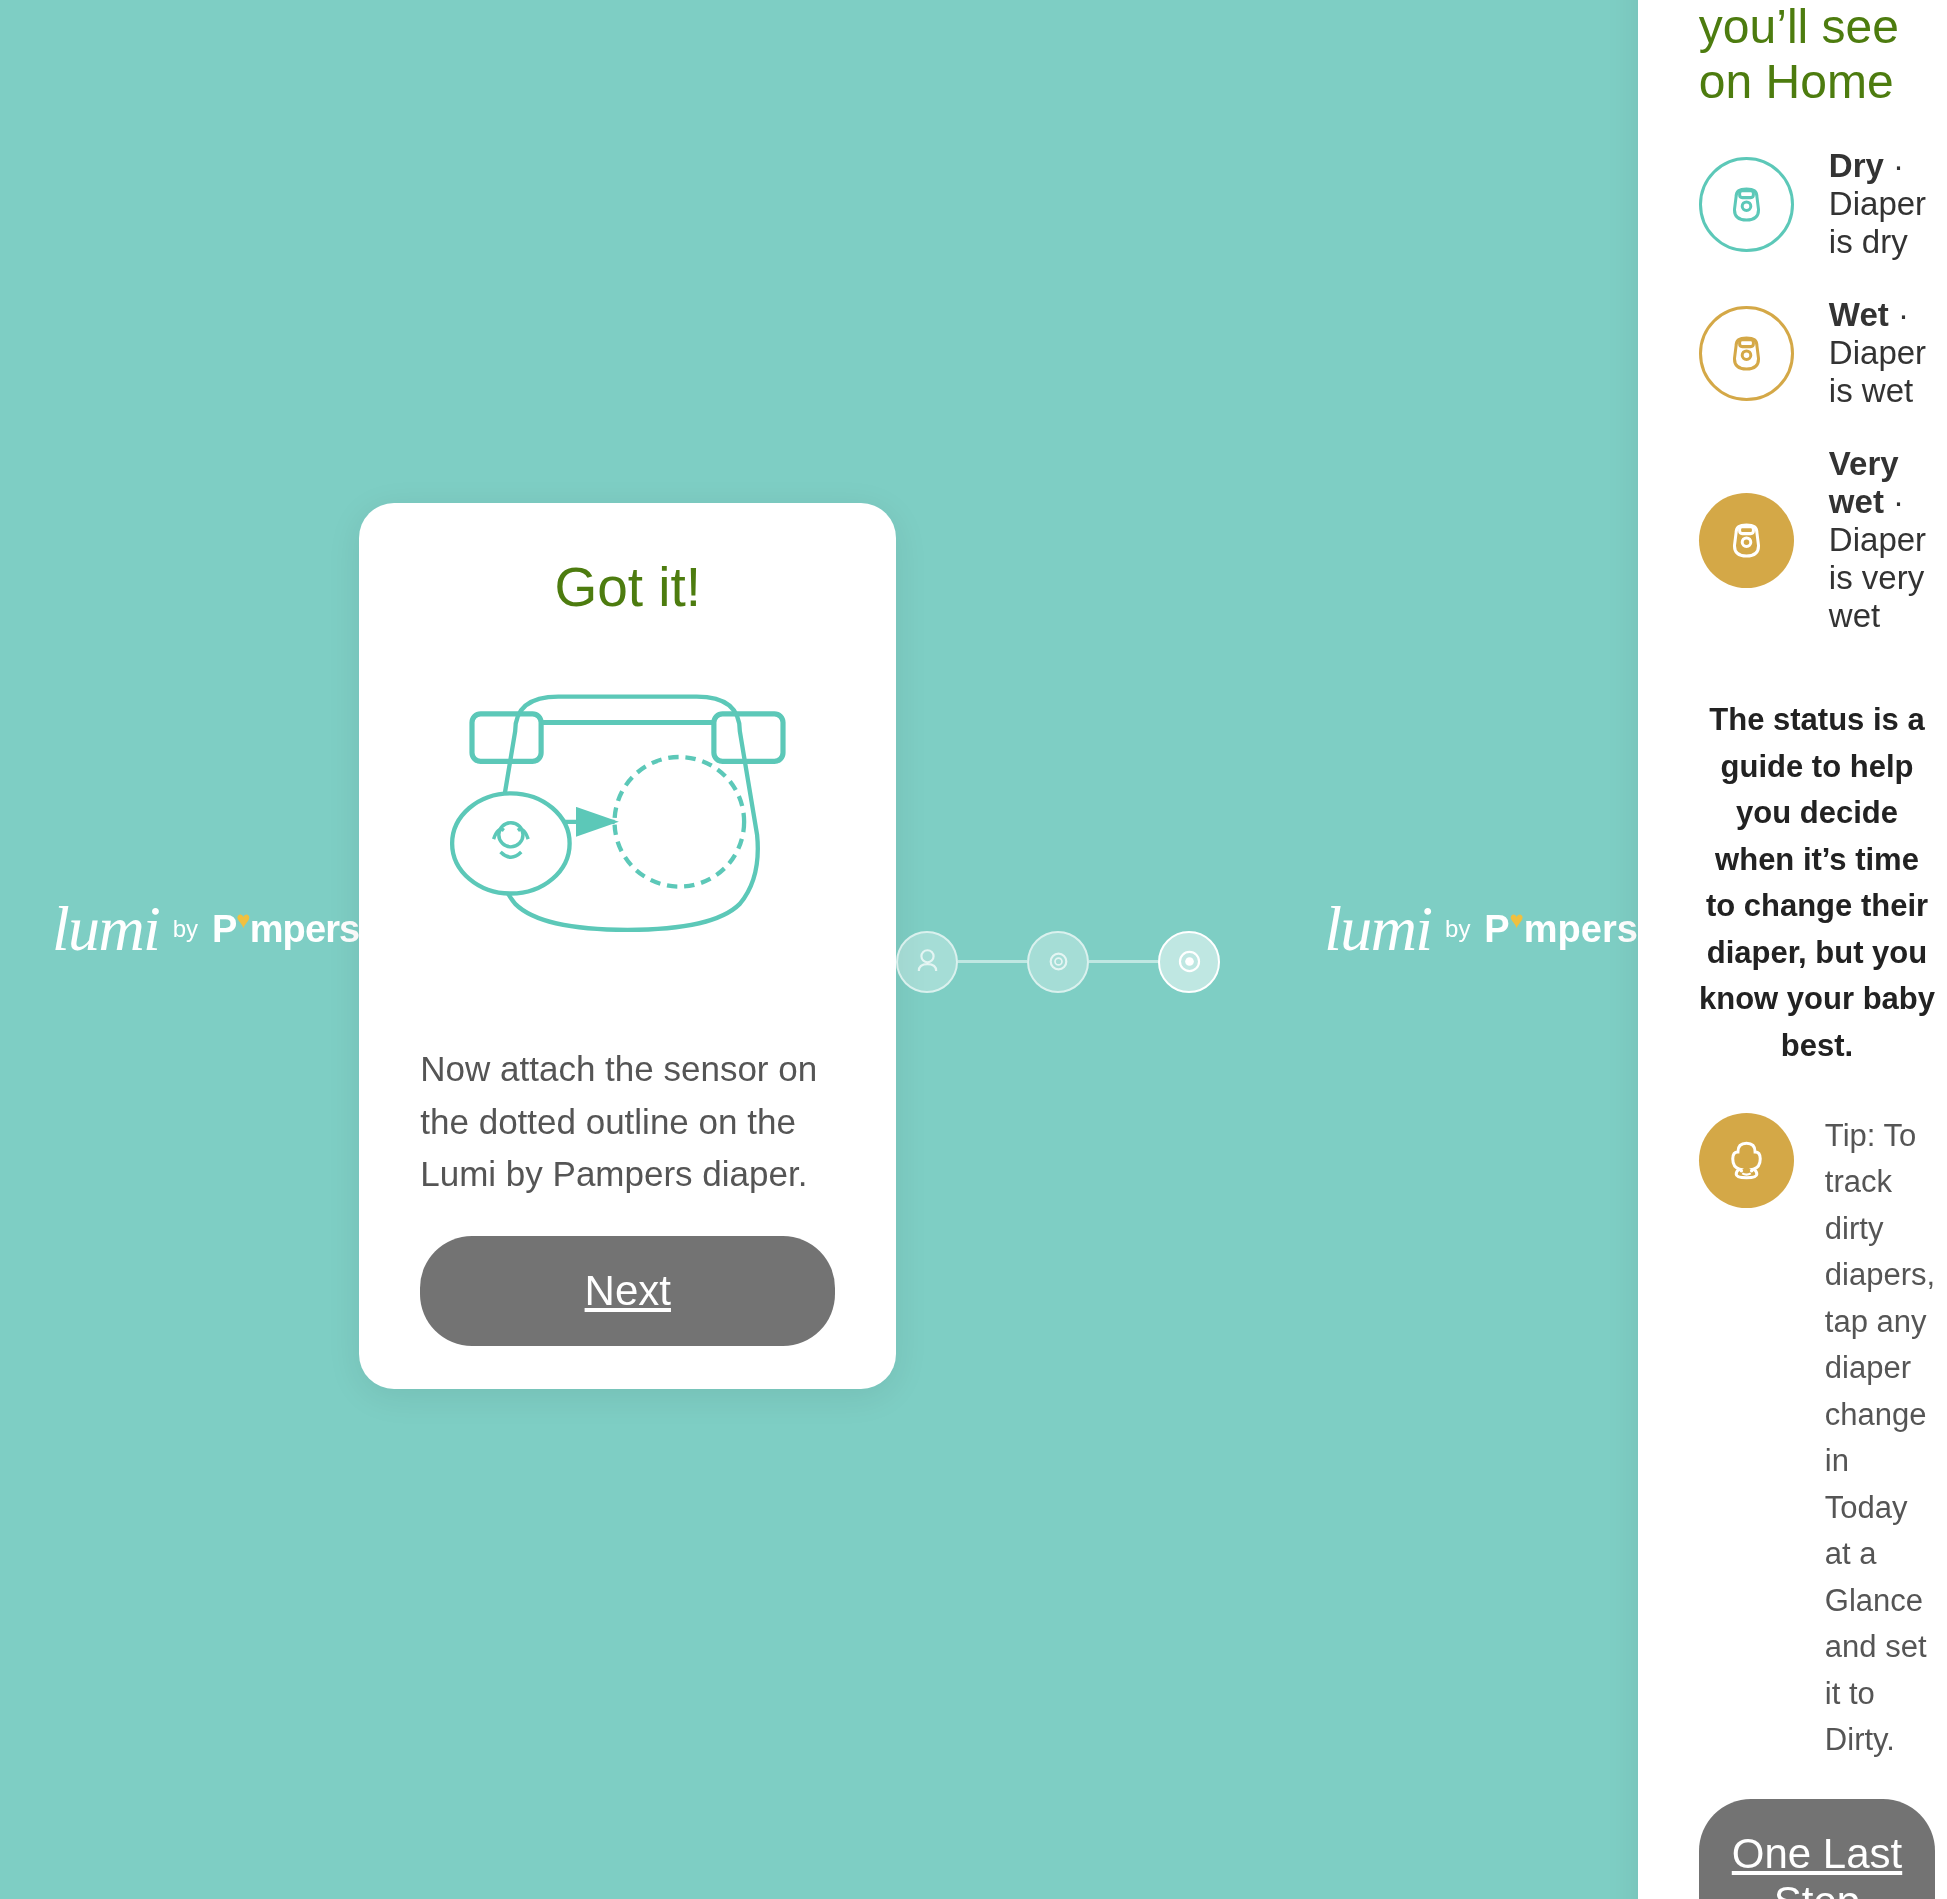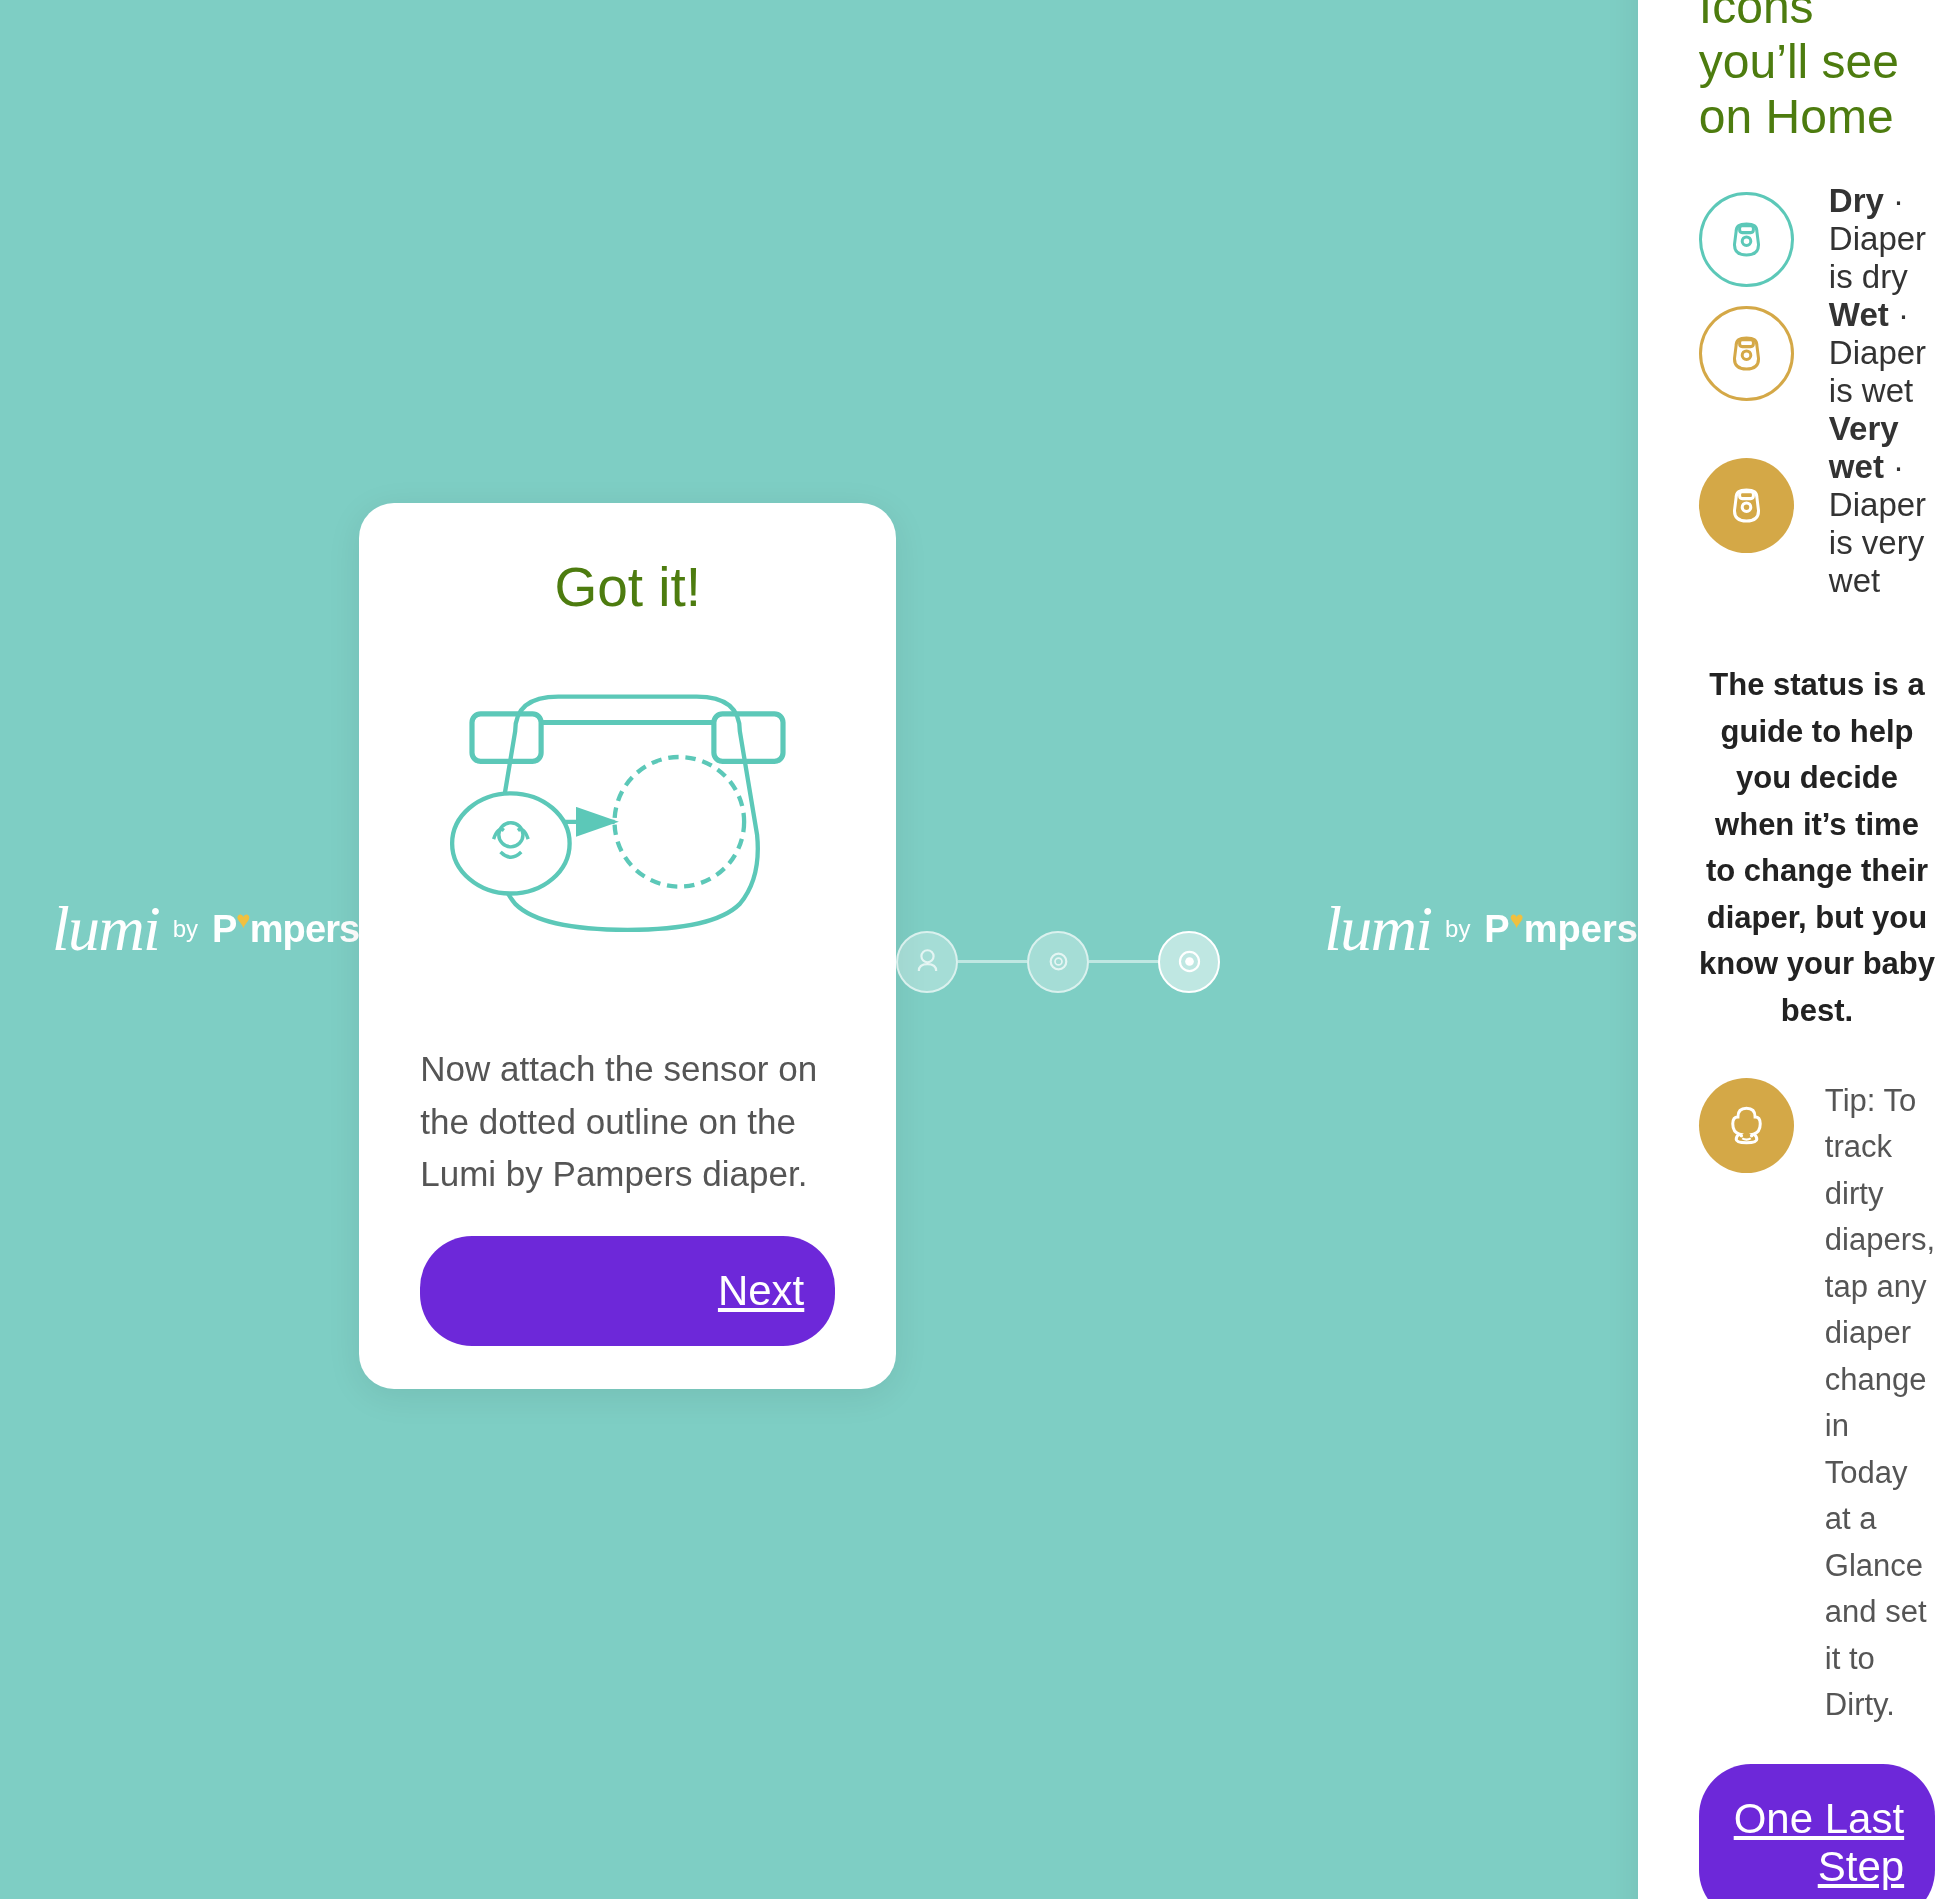--- a/index.html
+++ b/index.html
@@ -76,38 +76,39 @@
     .card-description {
       font-size: 35px;
       color: #555;
       line-height: 1.5;
       font-weight: 300;
       max-width: 415px;
       flex: 1;
     }
     .next-button {
       width: 100%;
-      background: #6d28d9;
+      background: #737373;
       border-radius: 52px;
       padding: 31px;
-      text-align: right;
+      text-align: center;
       margin-top: 35px;
       cursor: pointer;
     }
     .next-button-label {
       font-size: 42px;
       color: white;
       font-weight: 500;
       text-decoration: underline;
     }
     
     .icons-list {
       width: 100%;
       display: flex;
       flex-direction: column;
+      gap: 35px;
       margin-bottom: 35px;
     }
     .icon-row {
       display: flex;
       align-items: center;
       gap: 35px;
     }
     .icon-circle {
       width: 95px;
       height: 95px;

